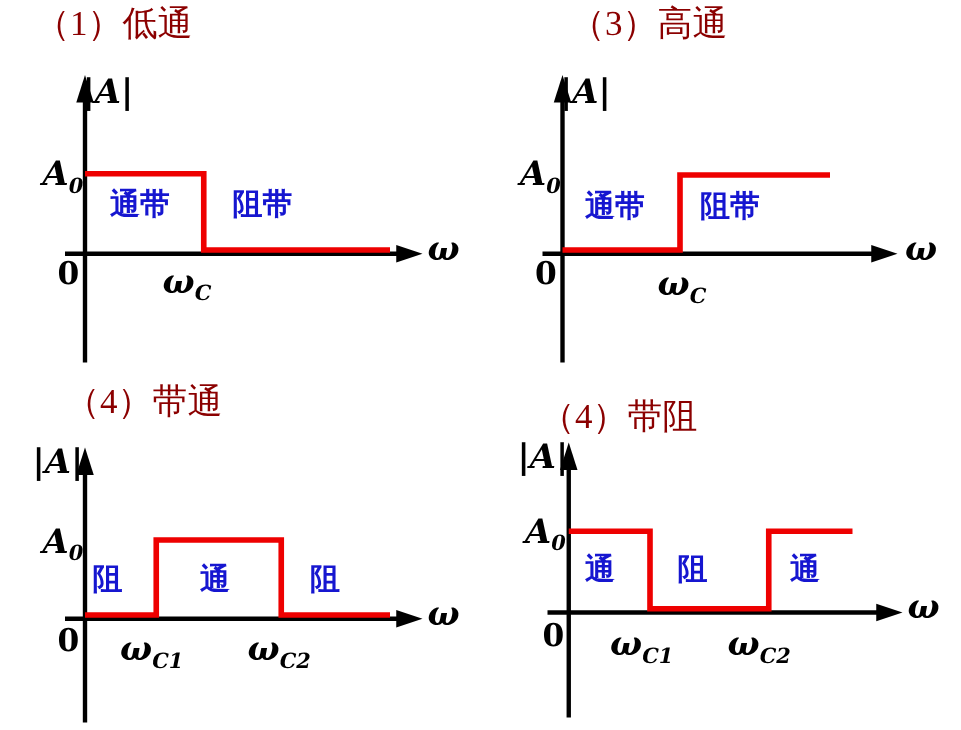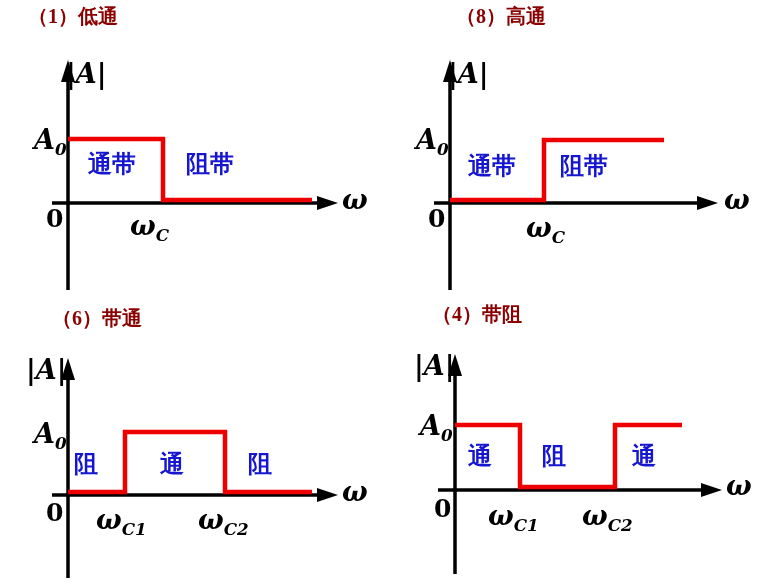--- a/index.html
+++ b/index.html
@@ -12,22 +12,22 @@
     font-family: "Liberation Serif", serif;
   }
   .panel { position: absolute; }
   .plot { position: absolute; left: 0; top: 0; }
   .axis { stroke: #000000; stroke-width: 3.5; }
   .axisfill { fill: #000000; stroke: none; }
   .curve { fill: none; stroke: #ee0000; stroke-width: 4.5; }
   .lbl { position: absolute; white-space: nowrap; line-height: 1; }
   .title {
     color: #8b0000;
-    font-weight: bold;
-    font-size: 20px;
+    font-weight: normal;
+    font-size: 28px;
     font-family: "Liberation Serif", serif;
   }
   .band {
     color: #1616d0;
     font-weight: bold;
     font-size: 24px;
     font-family: "Liberation Serif", serif;
   }
   .math {
     color: #000000;
@@ -63,59 +63,59 @@
   </div>
 
   <div class="panel" style="left:380px;top:0;width:389px;height:300px">
     <svg class="plot" width="389" height="300">
       <line class="axis" x1="70" y1="76" x2="70" y2="290"></line>
       <polygon class="axisfill" points="70,60 63,82 77,82"></polygon>
       <line class="axis" x1="54" y1="203" x2="320" y2="203"></line>
       <polygon class="axisfill" points="338,203 317,196 317,210"></polygon>
       <polyline class="curve" points="70,200 164,200 164,140 284,140"></polyline>
     </svg>
-    <div class="lbl title" style="left:76px;top:6px">（8）高通</div>
+    <div class="lbl title" style="left:76px;top:6px">（3）高通</div>
     <div class="lbl math" style="left:68px;top:60px">|A|</div>
     <div class="lbl math" style="left:36px;top:126px"><span>A</span><sub>0</sub></div>
     <div class="lbl band" style="left:88px;top:154px">通带</div>
     <div class="lbl band" style="left:180px;top:154px">阻带</div>
     <div class="lbl math origin" style="left:48px;top:206px">0</div>
     <div class="lbl math" style="left:146px;top:214px"><span>ω</span><sub>C</sub></div>
     <div class="lbl math" style="left:344px;top:186px">ω</div>
   </div>
 
   <div class="panel" style="left:0;top:300px;width:380px;height:284px">
     <svg class="plot" width="380" height="284">
       <line class="axis" x1="68" y1="72" x2="68" y2="278"></line>
       <polygon class="axisfill" points="68,58 61,80 75,80"></polygon>
       <line class="axis" x1="52" y1="195" x2="320" y2="195"></line>
       <polygon class="axisfill" points="338,195 317,188 317,202"></polygon>
       <polyline class="curve" points="68,192 125,192 125,132 225,132 225,192 312,192"></polyline>
     </svg>
-    <div class="lbl title" style="left:52px;top:8px">（6）带通</div>
+    <div class="lbl title" style="left:52px;top:8px">（4）带通</div>
     <div class="lbl math" style="left:26px;top:56px">|A|</div>
     <div class="lbl math" style="left:34px;top:120px"><span>A</span><sub>0</sub></div>
     <div class="lbl band" style="left:74px;top:152px">阻</div>
     <div class="lbl band" style="left:160px;top:152px">通</div>
     <div class="lbl band" style="left:248px;top:152px">阻</div>
     <div class="lbl math origin" style="left:46px;top:200px">0</div>
     <div class="lbl math" style="left:96px;top:206px"><span>ω</span><sub>C1</sub></div>
     <div class="lbl math" style="left:198px;top:206px"><span>ω</span><sub>C2</sub></div>
     <div class="lbl math" style="left:342px;top:178px">ω</div>
   </div>
 
   <div class="panel" style="left:380px;top:300px;width:389px;height:284px">
     <svg class="plot" width="389" height="284">
       <line class="axis" x1="75" y1="68" x2="75" y2="274"></line>
       <polygon class="axisfill" points="75,54 68,76 82,76"></polygon>
       <line class="axis" x1="58" y1="190" x2="324" y2="190"></line>
       <polygon class="axisfill" points="342,190 321,183 321,197"></polygon>
       <polyline class="curve" points="75,125 140,125 140,187 235,187 235,125 302,125"></polyline>
     </svg>
-    <div class="lbl title" style="left:52px;top:4px">（4）带阻</div>
+    <div class="lbl title" style="left:52px;top:20px">（4）带阻</div>
     <div class="lbl math" style="left:34px;top:52px">|A|</div>
     <div class="lbl math" style="left:40px;top:112px"><span>A</span><sub>0</sub></div>
     <div class="lbl band" style="left:88px;top:144px">通</div>
     <div class="lbl band" style="left:162px;top:144px">阻</div>
     <div class="lbl band" style="left:252px;top:144px">通</div>
     <div class="lbl math origin" style="left:54px;top:196px">0</div>
     <div class="lbl math" style="left:108px;top:202px"><span>ω</span><sub>C1</sub></div>
     <div class="lbl math" style="left:202px;top:202px"><span>ω</span><sub>C2</sub></div>
     <div class="lbl math" style="left:346px;top:172px">ω</div>
   </div>

